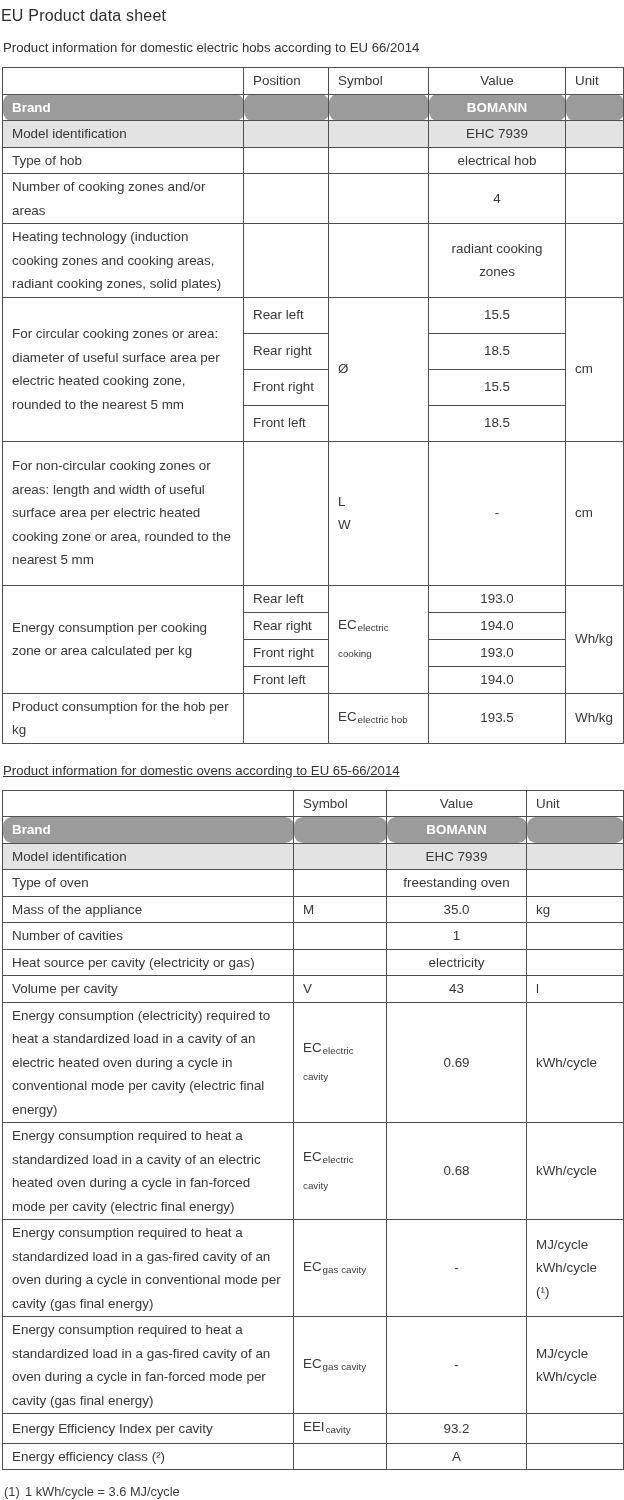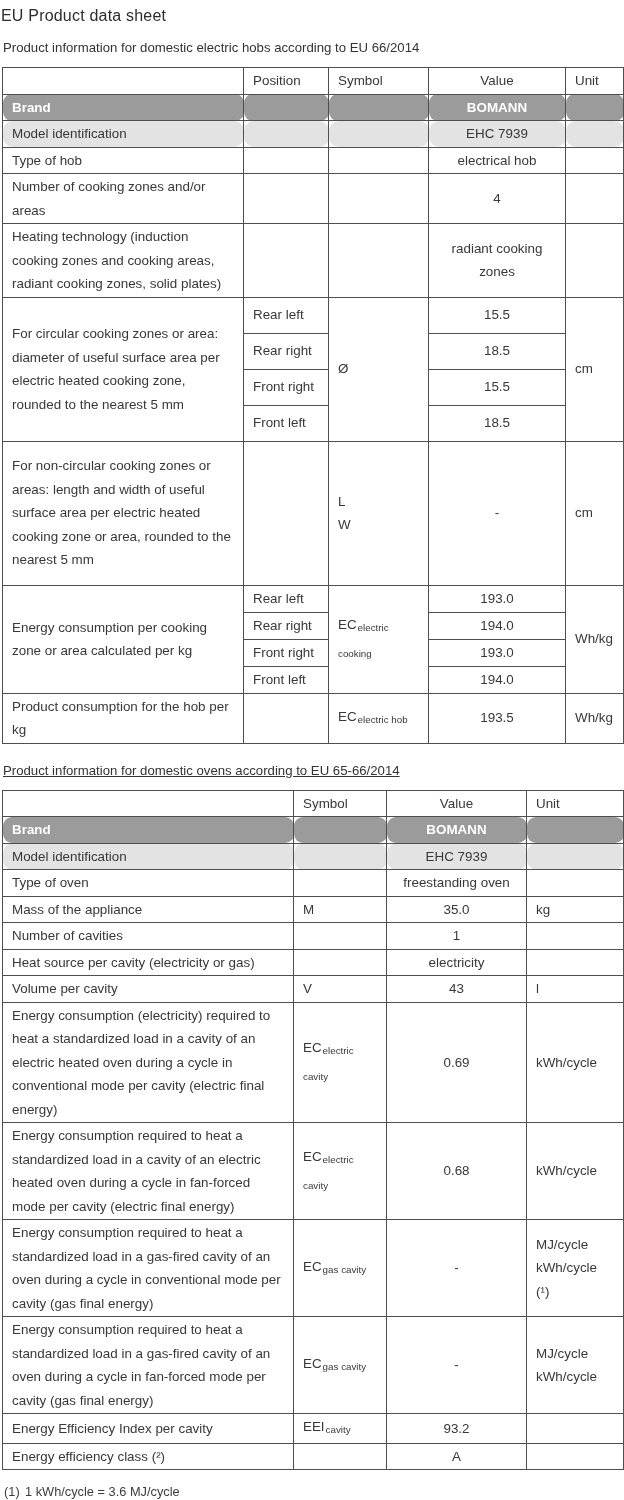--- a/index.html
+++ b/index.html
@@ -33,21 +33,21 @@
     border: 1px solid #4f4f4f;
     padding: 1px 9px;
     font-size: 13.4px;
     line-height: 23.5px;
     vertical-align: middle;
     overflow: hidden;
   }
   td.center { text-align: center; }
   td.pre { white-space: pre-line; }
   tr.brand-row td { background: #9b9b9b; color: #ffffff; font-weight: 700; border-radius: 9px; }
-  tr.model-row td { background: #e3e3e3; border-radius: 10px; }
+  tr.model-row td { background: #e3e3e3; }
   td.sb { border-bottom-color: #8a8a8a; }
   sub.ssub { font-size: 9.8px; vertical-align: -2px; margin-left: 1px; letter-spacing: 0; }
 
   
   .h24 { height: 24px; } .h25 { height: 25px; }
   .h27 { height: 27px; } .h275 { height: 27.5px; }
   .h48 { height: 48px; } .h49 { height: 49px; }
   .h70 { height: 70px; } .h95 { height: 95px; }
   .h96 { height: 96px; } .h97 { height: 97px; }
   .h120 { height: 120px; } .h144 { height: 144px; }

